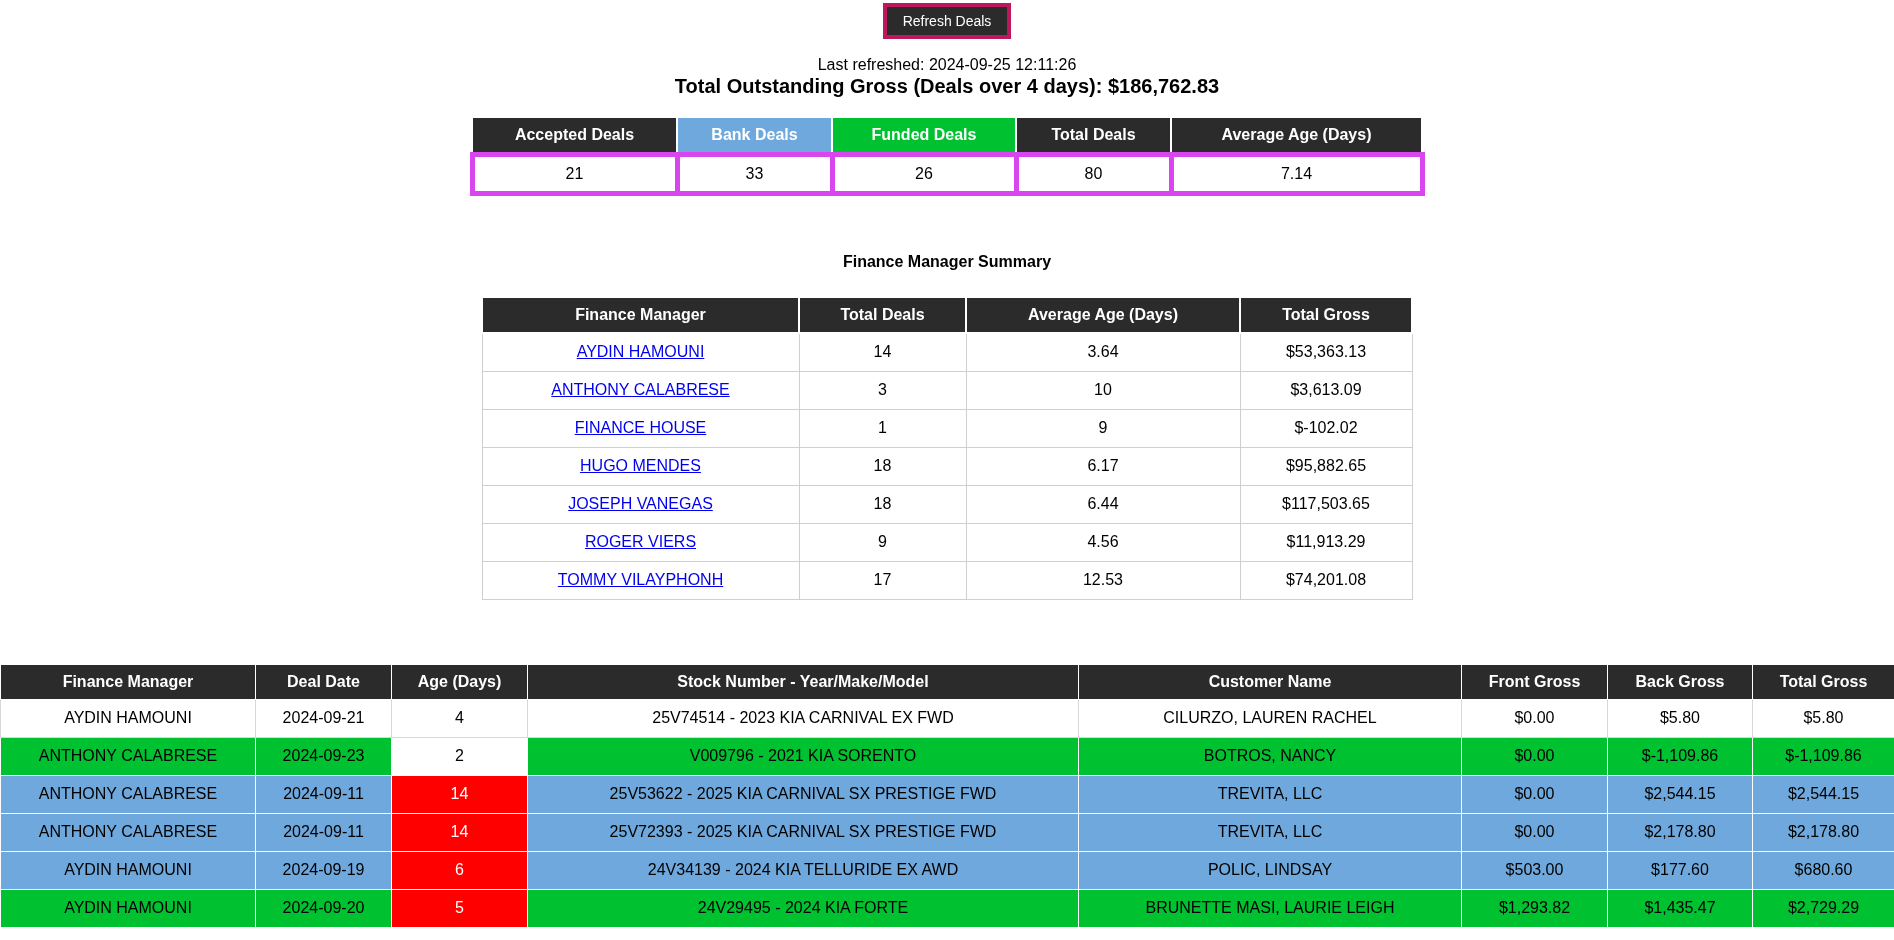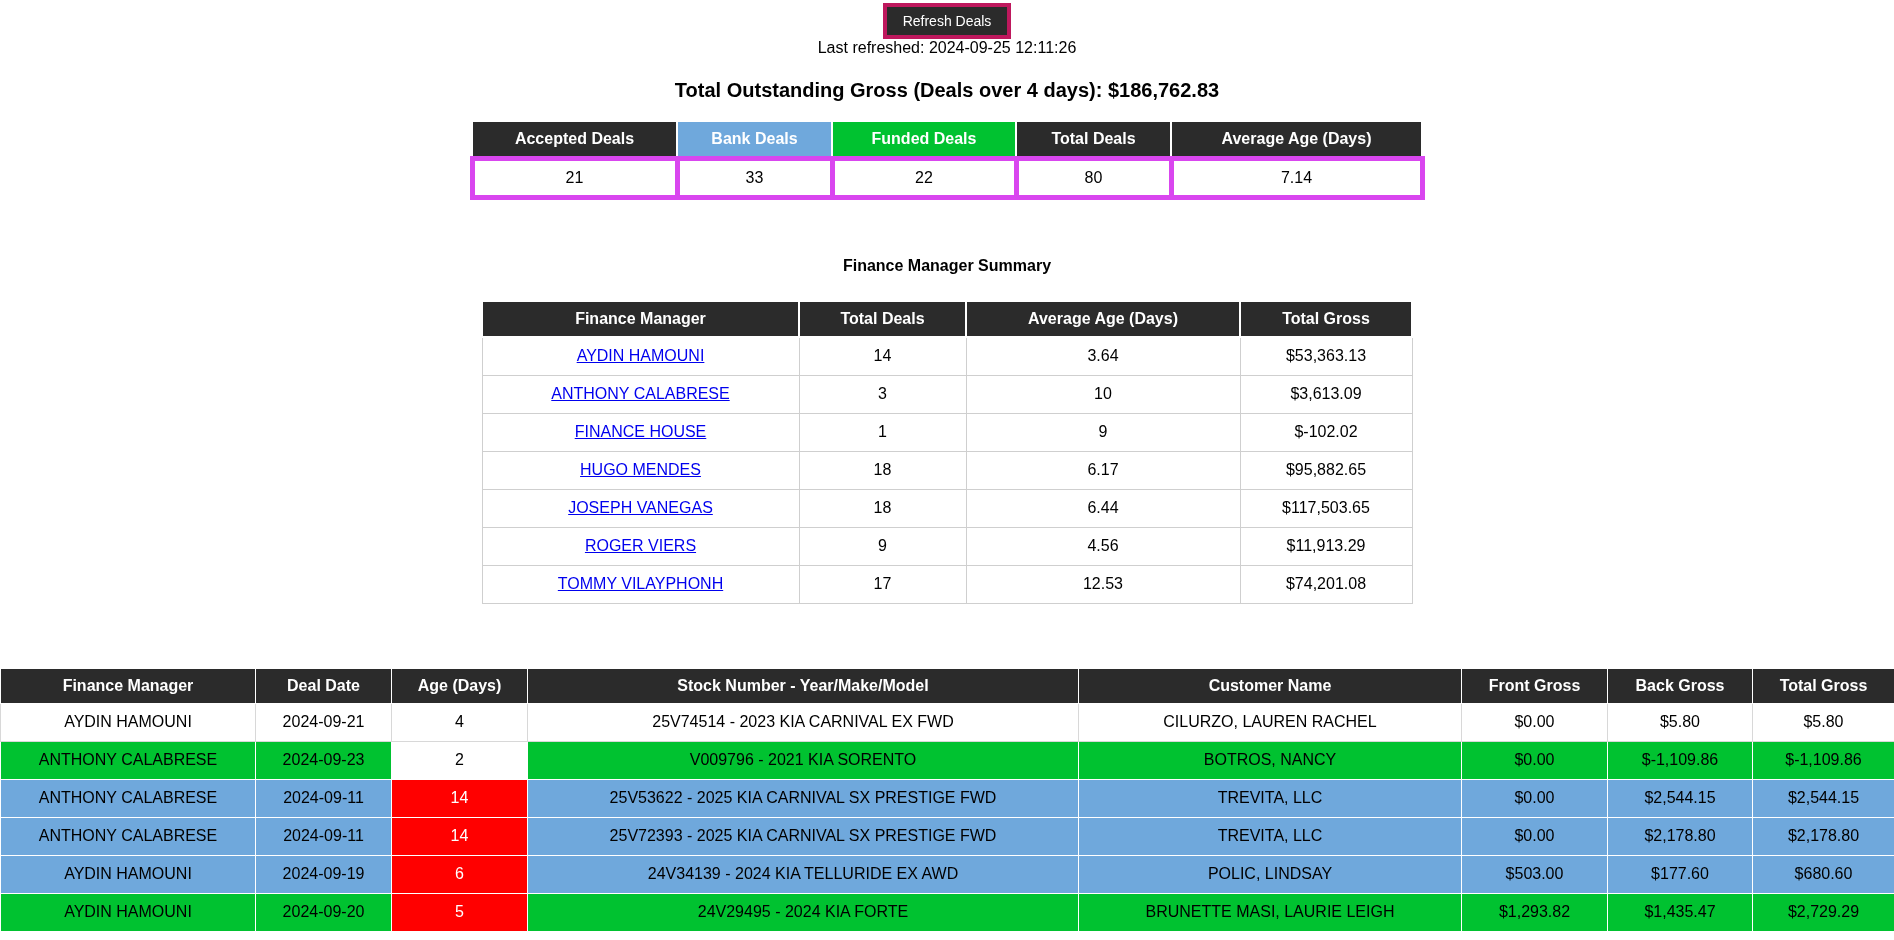--- a/index.html
+++ b/index.html
@@ -18,26 +18,26 @@
     margin: 3px auto 0;
     background: var(--dark, #2b2b2b);
     color: #fff;
     border: 4px solid #be185d;
     padding: 6px 16px;
     font-size: 14px;
     font-family: inherit;
     cursor: pointer;
   }
   .last-refreshed {
+    margin-top: 17px;
     text-align: center;
     font-size: 16px;
     line-height: 18px;
   }
   .big-heading {
-    margin-top: 21px;
     text-align: center;
     font-size: 20px;
     font-weight: bold;
     line-height: 24px;
   }
 
   table { border-collapse: collapse; }
   th, td { text-align: center; vertical-align: middle; }
 
   
@@ -150,21 +150,21 @@
         <th class="th-blue">Bank Deals</th>
         <th class="th-green">Funded Deals</th>
         <th class="th-dark">Total Deals</th>
         <th class="th-dark">Average Age (Days)</th>
       </tr>
     </thead>
     <tbody>
       <tr>
         <td>21</td>
         <td>33</td>
-        <td>22</td>
+        <td>26</td>
         <td>80</td>
         <td>7.14</td>
       </tr>
     </tbody>
   </table>
 
   <div class="section-heading">Finance Manager Summary</div>
 
   <table class="fm-table">
     <colgroup>

